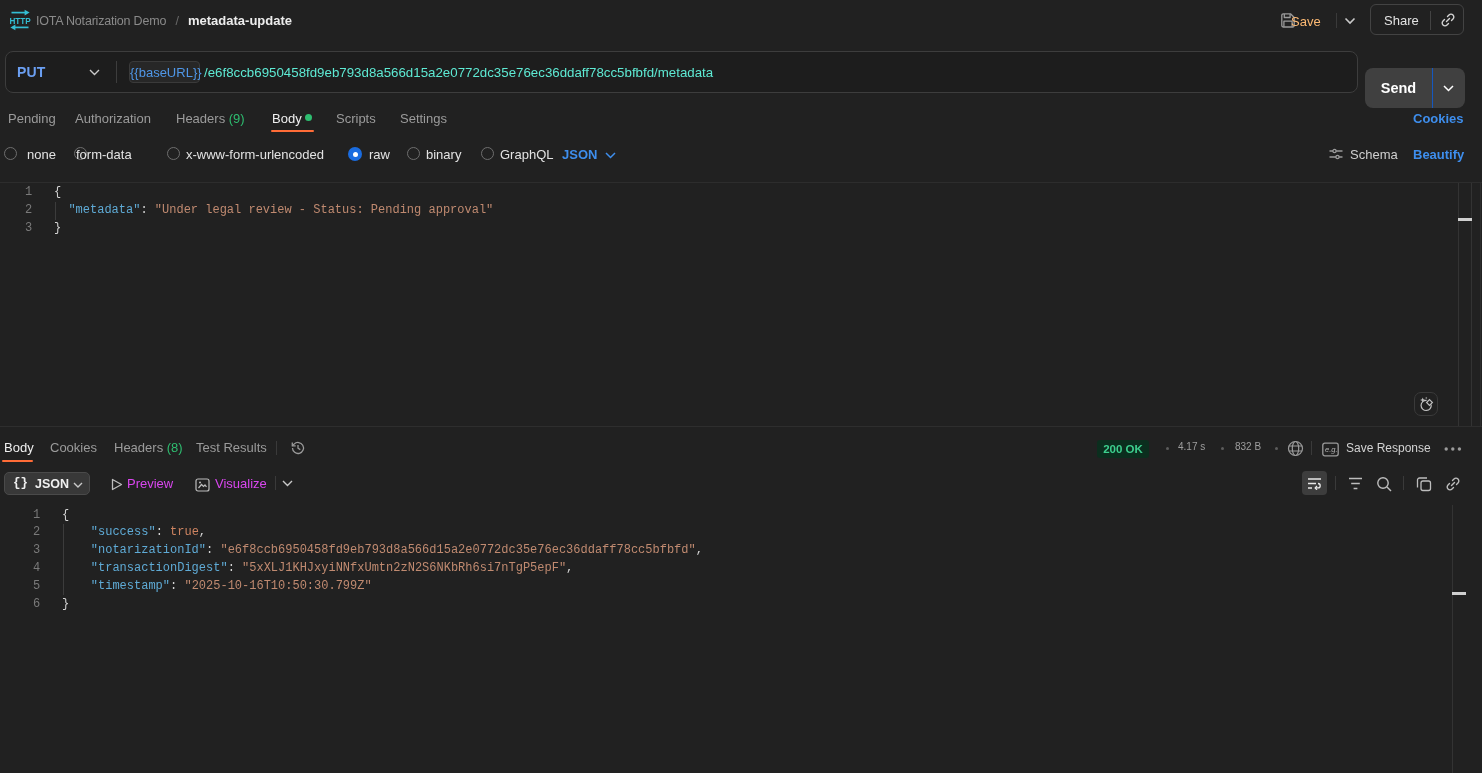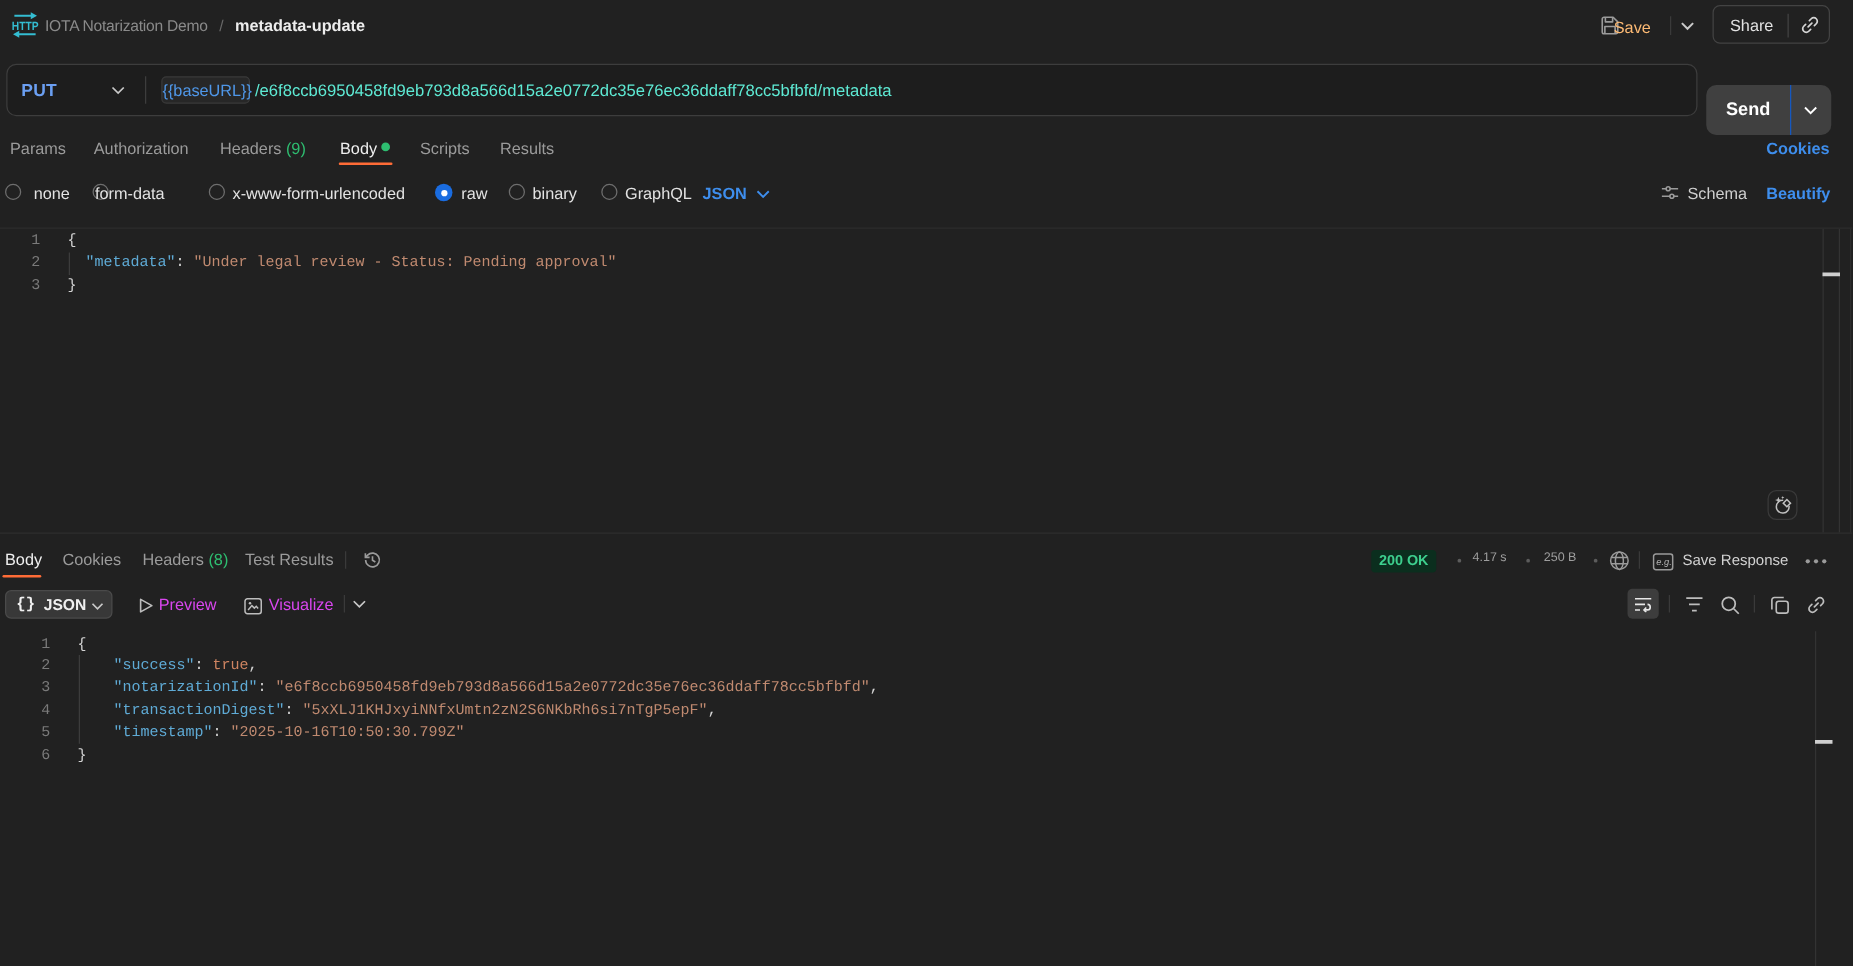--- a/index.html
+++ b/index.html
@@ -138,28 +138,28 @@
 <div class="abs" id="chip">{{baseURL}}</div>
 <div class="abs" id="path">/e6f8ccb6950458fd9eb793d8a566d15a2e0772dc35e76ec36ddaff78cc5bfbfd/metadata</div>
 <div class="abs" id="send">
   <div class="txt">Send</div>
   <div class="dv"></div>
   <svg width="11" height="7" viewBox="0 0 11 7" style="position:absolute; left:78px; top:17px;">
     <path d="M1 1 L5.5 5.5 L10 1" stroke="#fff" stroke-width="1.5" fill="none"></path>
   </svg>
 </div>
 
-<div class="abs rtab" style="left:8px;">Params</div>
+<div class="abs rtab" style="left:8px;">Pending</div>
 <div class="abs rtab" style="left:75px;">Authorization</div>
 <div class="abs rtab" style="left:176px;">Headers <b class="cnt">(9)</b></div>
 <div class="abs rtab" id="tab-body" style="left:272px;">Body</div>
 <div class="abs" id="body-dot"></div>
 <div class="abs" id="body-underline"></div>
 <div class="abs rtab" style="left:336px;">Scripts</div>
-<div class="abs rtab" style="left:400px;">Results</div>
+<div class="abs rtab" style="left:400px;">Settings</div>
 <div class="abs" id="cookies-link">Cookies</div>
 
 <div class="abs radio" style="left:4px;"></div>
 <div class="abs rlabel" style="left:27px;">none</div>
 <div class="abs radio" style="left:74px;"></div>
 <div class="abs rlabel" style="left:76px;">form-data</div>
 <div class="abs radio" style="left:167px;"></div>
 <div class="abs rlabel" style="left:186px;">x-www-form-urlencoded</div>
 <div class="abs radio sel" style="left:348px;"></div>
 <div class="abs rlabel" style="left:369px;">raw</div>
@@ -229,21 +229,21 @@
     <path d="M2.5 8 a5.5 5.5 0 1 0 1.6 -3.9 L2.3 5.9"></path>
     <path d="M2.3 2.5 v3.4 h3.4"></path>
     <path d="M8 5 v3.2 l2.3 1.4"></path>
   </g>
 </svg>
 
 <div class="abs" id="okpill">200 OK</div>
 <div class="abs statdot" style="left:1166px;"></div>
 <div class="abs stattxt" style="left:1178px;">4.17 s</div>
 <div class="abs statdot" style="left:1221px;"></div>
-<div class="abs stattxt" style="left:1235px;">250 B</div>
+<div class="abs stattxt" style="left:1235px;">832 B</div>
 <div class="abs statdot" style="left:1275px;"></div>
 <svg width="17" height="17" viewBox="0 0 17 17" style="position:absolute; left:1287px; top:440px;">
   <g stroke="#9b9b9b" stroke-width="1.2" fill="none">
     <circle cx="8.5" cy="8.5" r="7"></circle>
     <ellipse cx="8.5" cy="8.5" rx="3.2" ry="7"></ellipse>
     <path d="M1.8 6 h13.4 M1.8 11 h13.4"></path>
   </g>
 </svg>
 <div class="abs" id="sr-sep"></div>
 <svg width="17" height="15" viewBox="0 0 17 15" style="position:absolute; left:1322px; top:442px;">

